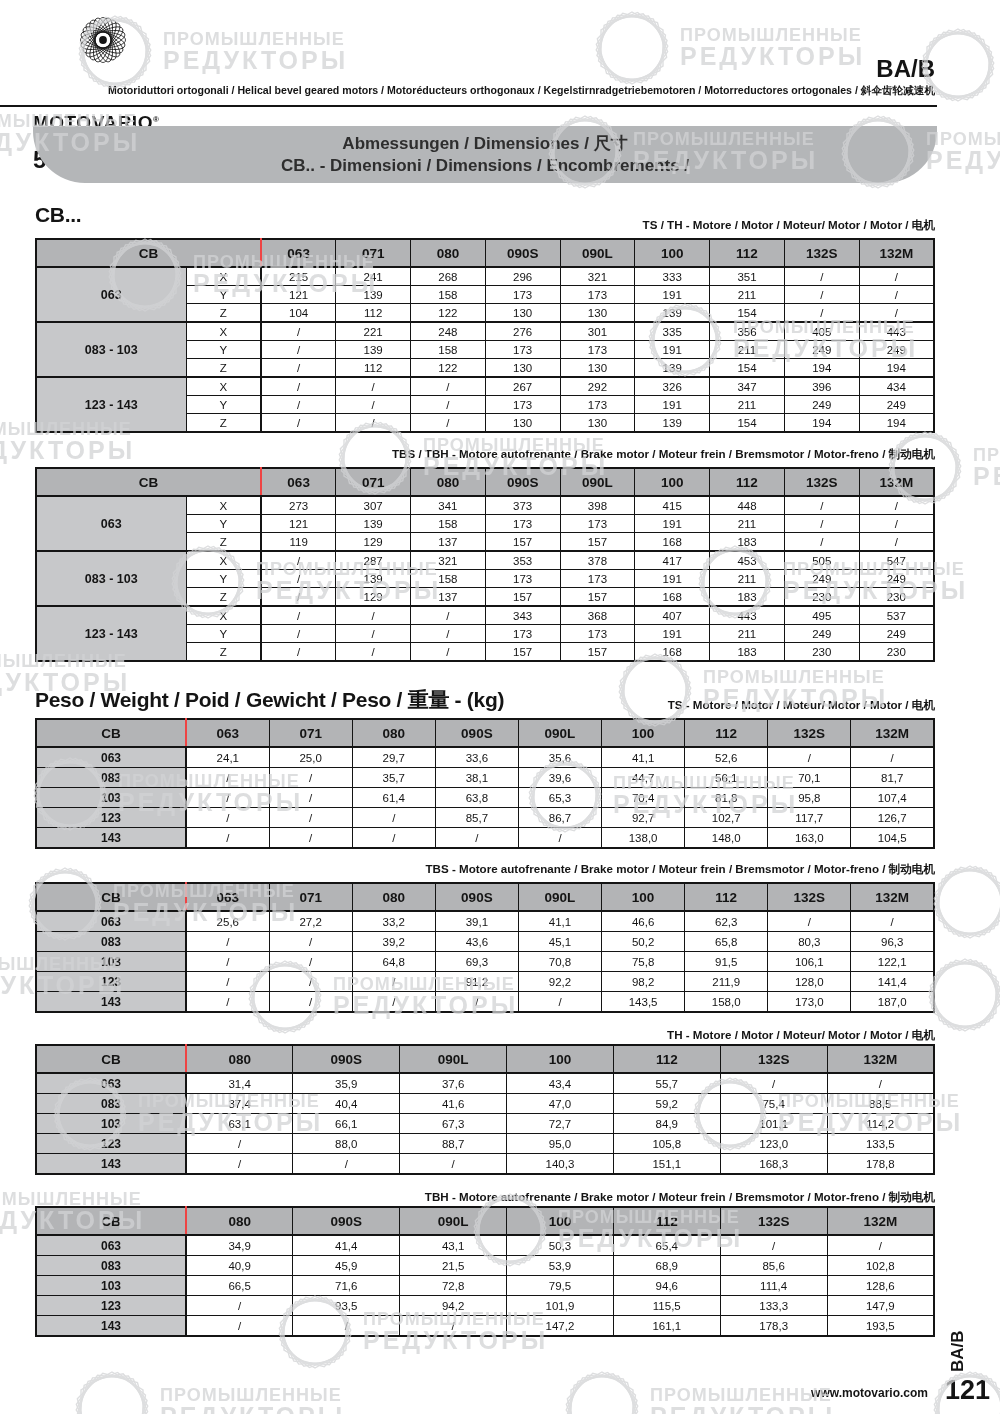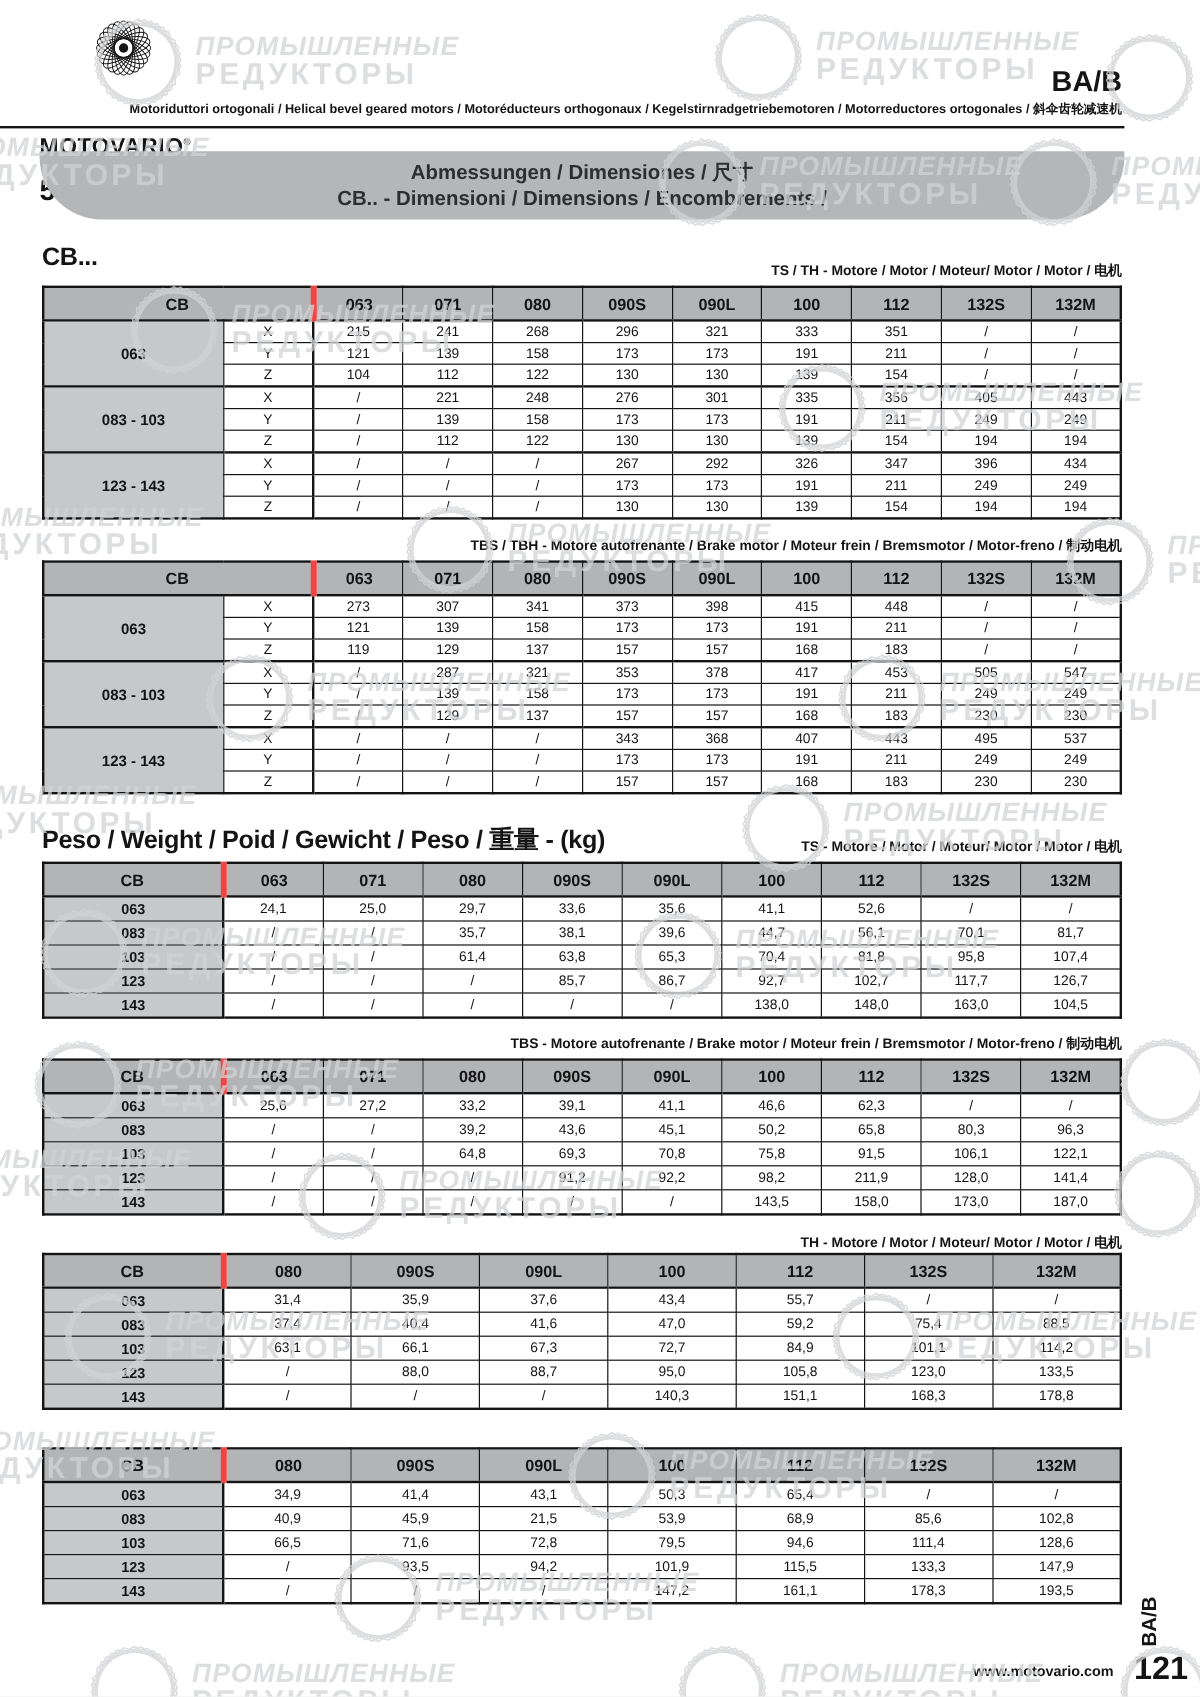--- a/index.html
+++ b/index.html
@@ -2,21 +2,21 @@
 <html><head>
 <meta charset="utf-8">
 <style>
   html,body{margin:0;padding:0;background:#e8e8e8;}
   .page{position:relative;width:1000px;height:1414px;background:#fff;overflow:hidden;
         font-family:"Liberation Sans",sans-serif;color:#141414;margin:0 auto;}
   
   .wm{position:absolute;display:flex;align-items:center;gap:8px;color:#d2d3d5;
       opacity:.75;pointer-events:none;z-index:5;white-space:nowrap;}
   .wm .wmtxt{line-height:1.02;font-weight:700;letter-spacing:1px;}
-  .wm .l1{font-size:22px;font-style:italic;}
+  .wm .l1{font-size:18px;}
   .wm .l2{font-size:25px;letter-spacing:3px;}
   .wm svg{flex:0 0 auto;}
   
   .logo{position:absolute;left:33px;top:14px;width:140px;z-index:2;}
   .logo .rosette{display:block;margin:0 auto 2px auto;}
   .brandname{font-size:19px;font-weight:700;letter-spacing:.5px;white-space:nowrap;margin-top:46px;}
   .brandname sup{font-size:8px;}
   .tagline{font-size:6.5px;font-weight:700;letter-spacing:2.5px;text-align:right;margin-top:1px;padding-right:8px;}
   .badge{display:flex;align-items:center;margin-top:4px;}
   .badge .fifty{font-size:24px;font-weight:700;letter-spacing:-1px;}
@@ -34,21 +34,21 @@
   
   .sec-title{position:absolute;left:35px;font-size:21px;font-weight:700;letter-spacing:-.3px;z-index:2;}
   .caption{position:absolute;right:65px;font-size:11.6px;font-weight:700;z-index:2;white-space:nowrap;}
   .tbox{position:absolute;left:35px;width:900px;z-index:2;}
   
   table.ctable{border-collapse:collapse;width:900px;table-layout:fixed;border:2px solid #141414;}
   .ctable th,.ctable td{border:1px solid #141414;text-align:center;vertical-align:middle;
                         padding:0;overflow:hidden;white-space:nowrap;}
   .ctable thead th{background:#b3b4b6;font-weight:700;font-size:13.5px;height:26px;
                    border-bottom:2px solid #141414;}
-  .ctable thead th:first-child{border-right:5px solid #ef4444;}
+  .ctable thead th:first-child{border-right:2px solid #ef4444;}
   .ctable td{font-size:11.5px;background:transparent;}
   .dim tbody td{height:17px;}
   .wt tbody td{height:19px;}
   td.glabel{background:#c7c8ca;font-weight:700;font-size:12.5px;}
   td.axis{border-right:2px solid #141414;}
   td.rlabel{background:#c7c8ca;font-weight:700;font-size:12px;border-right:2px solid #141414;}
   tr.gsep td{border-top:2px solid #141414;}
   
   .footnote{position:absolute;left:35px;top:1353px;font-size:12px;z-index:2;}
   .footnote .dash{display:inline-block;width:20px;}
@@ -667,20 +667,21 @@
             <td>/</td>
             <td>140,3</td>
             <td>151,1</td>
             <td>168,3</td>
             <td>178,8</td>
           </tr>
         </tbody>
       </table>
     </div>
 
+  <div class="caption" style="top:1190px">TBH - Motore autofrenante / Brake motor / Moteur frein / Bremsmotor / Motor-freno / 制动电机</div>
   <div class="tbox" style="top:1206px">
       <table class="ctable wt">
         <colgroup>
           <col style="width: 150px;">
           <col>
           <col>
           <col>
           <col>
           <col>
           <col>

